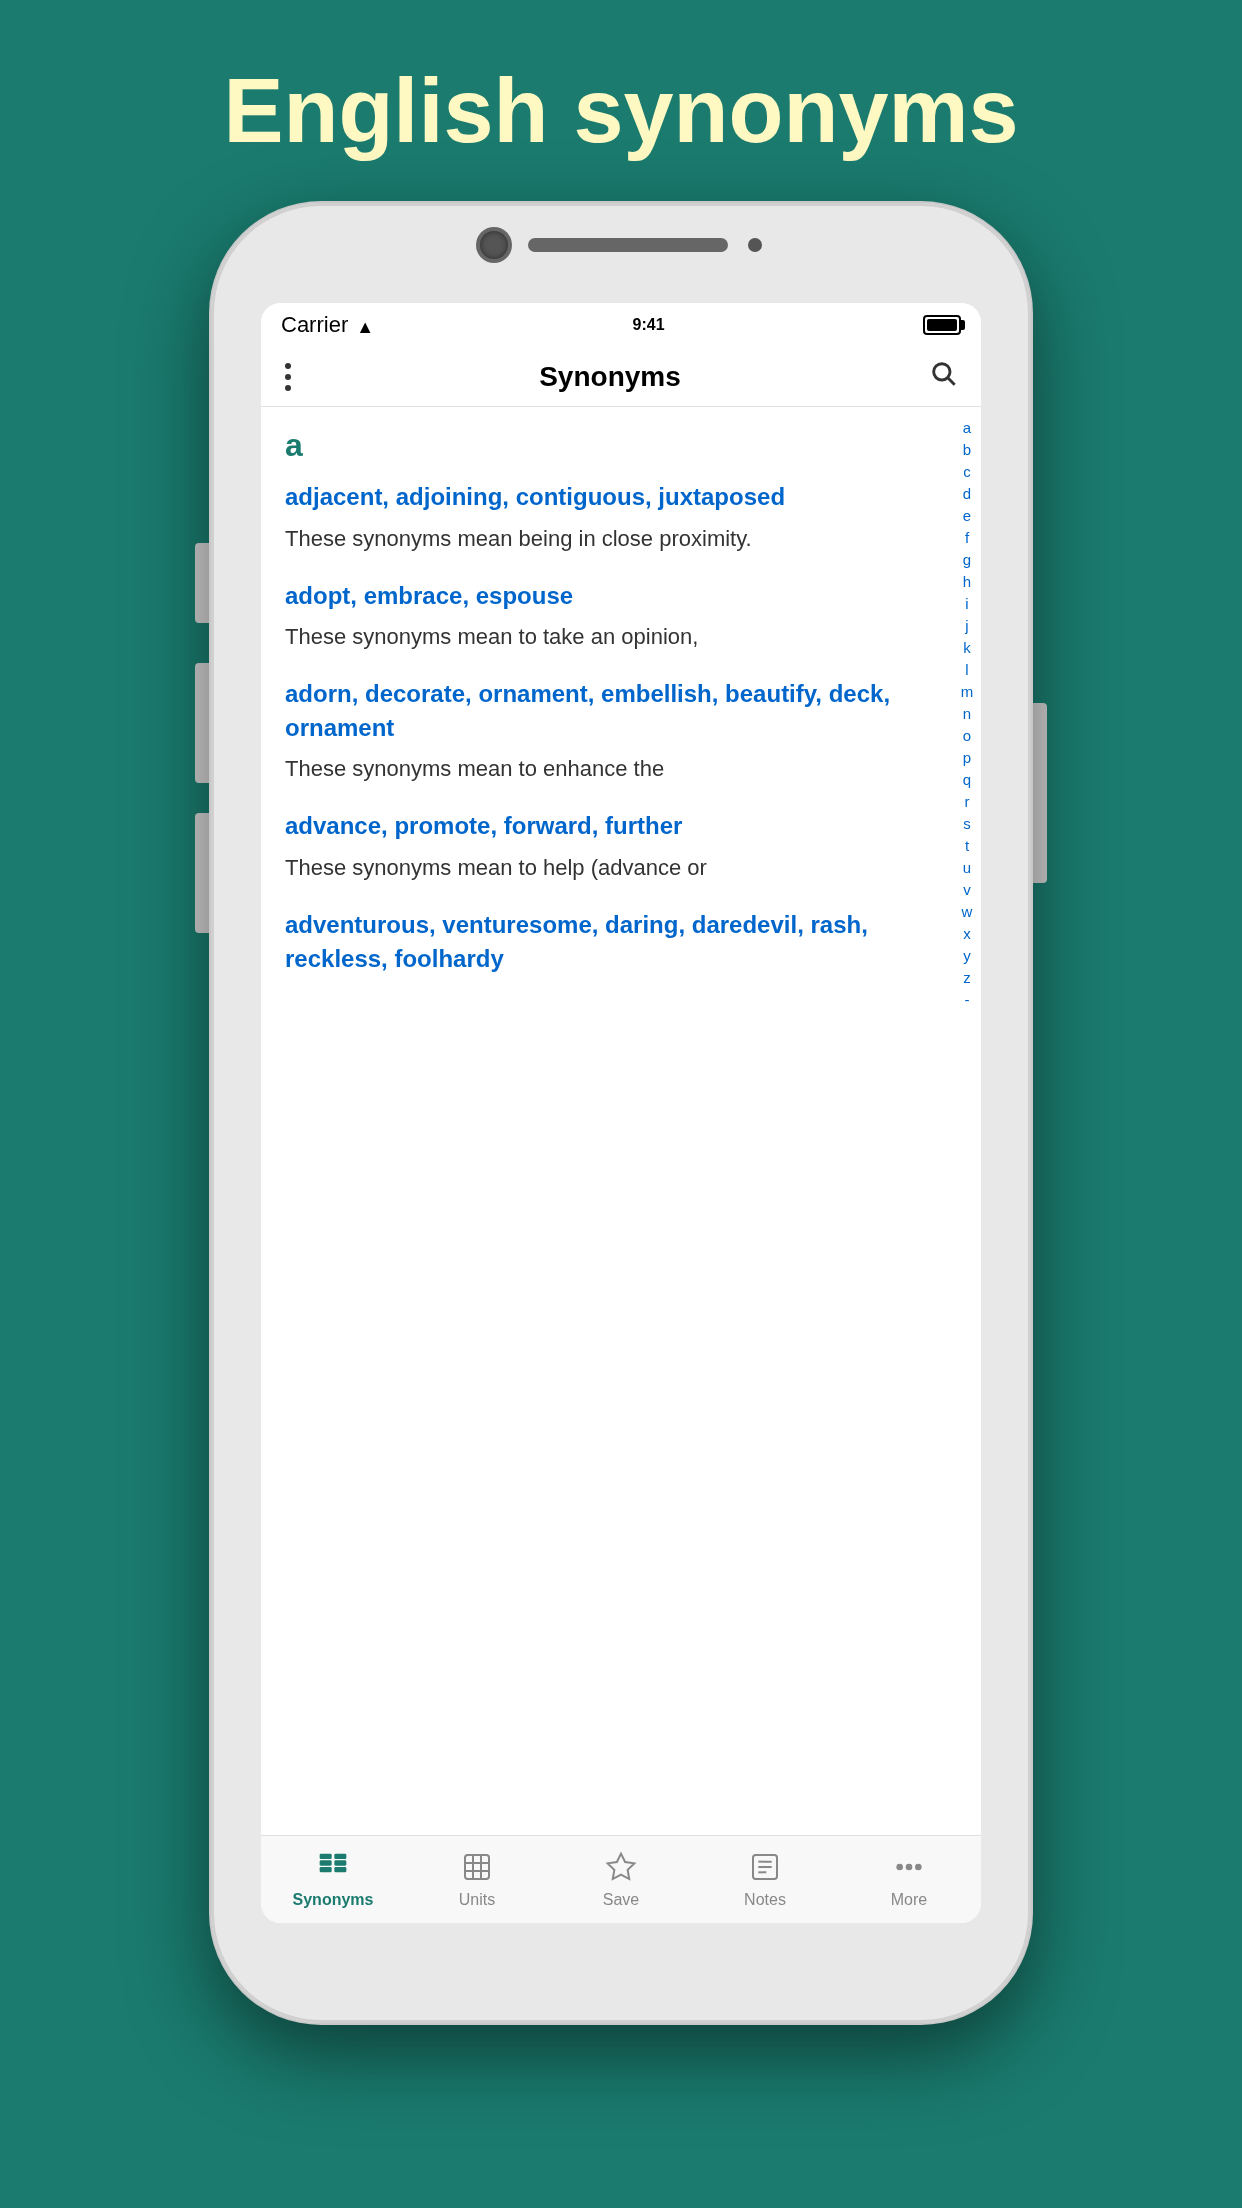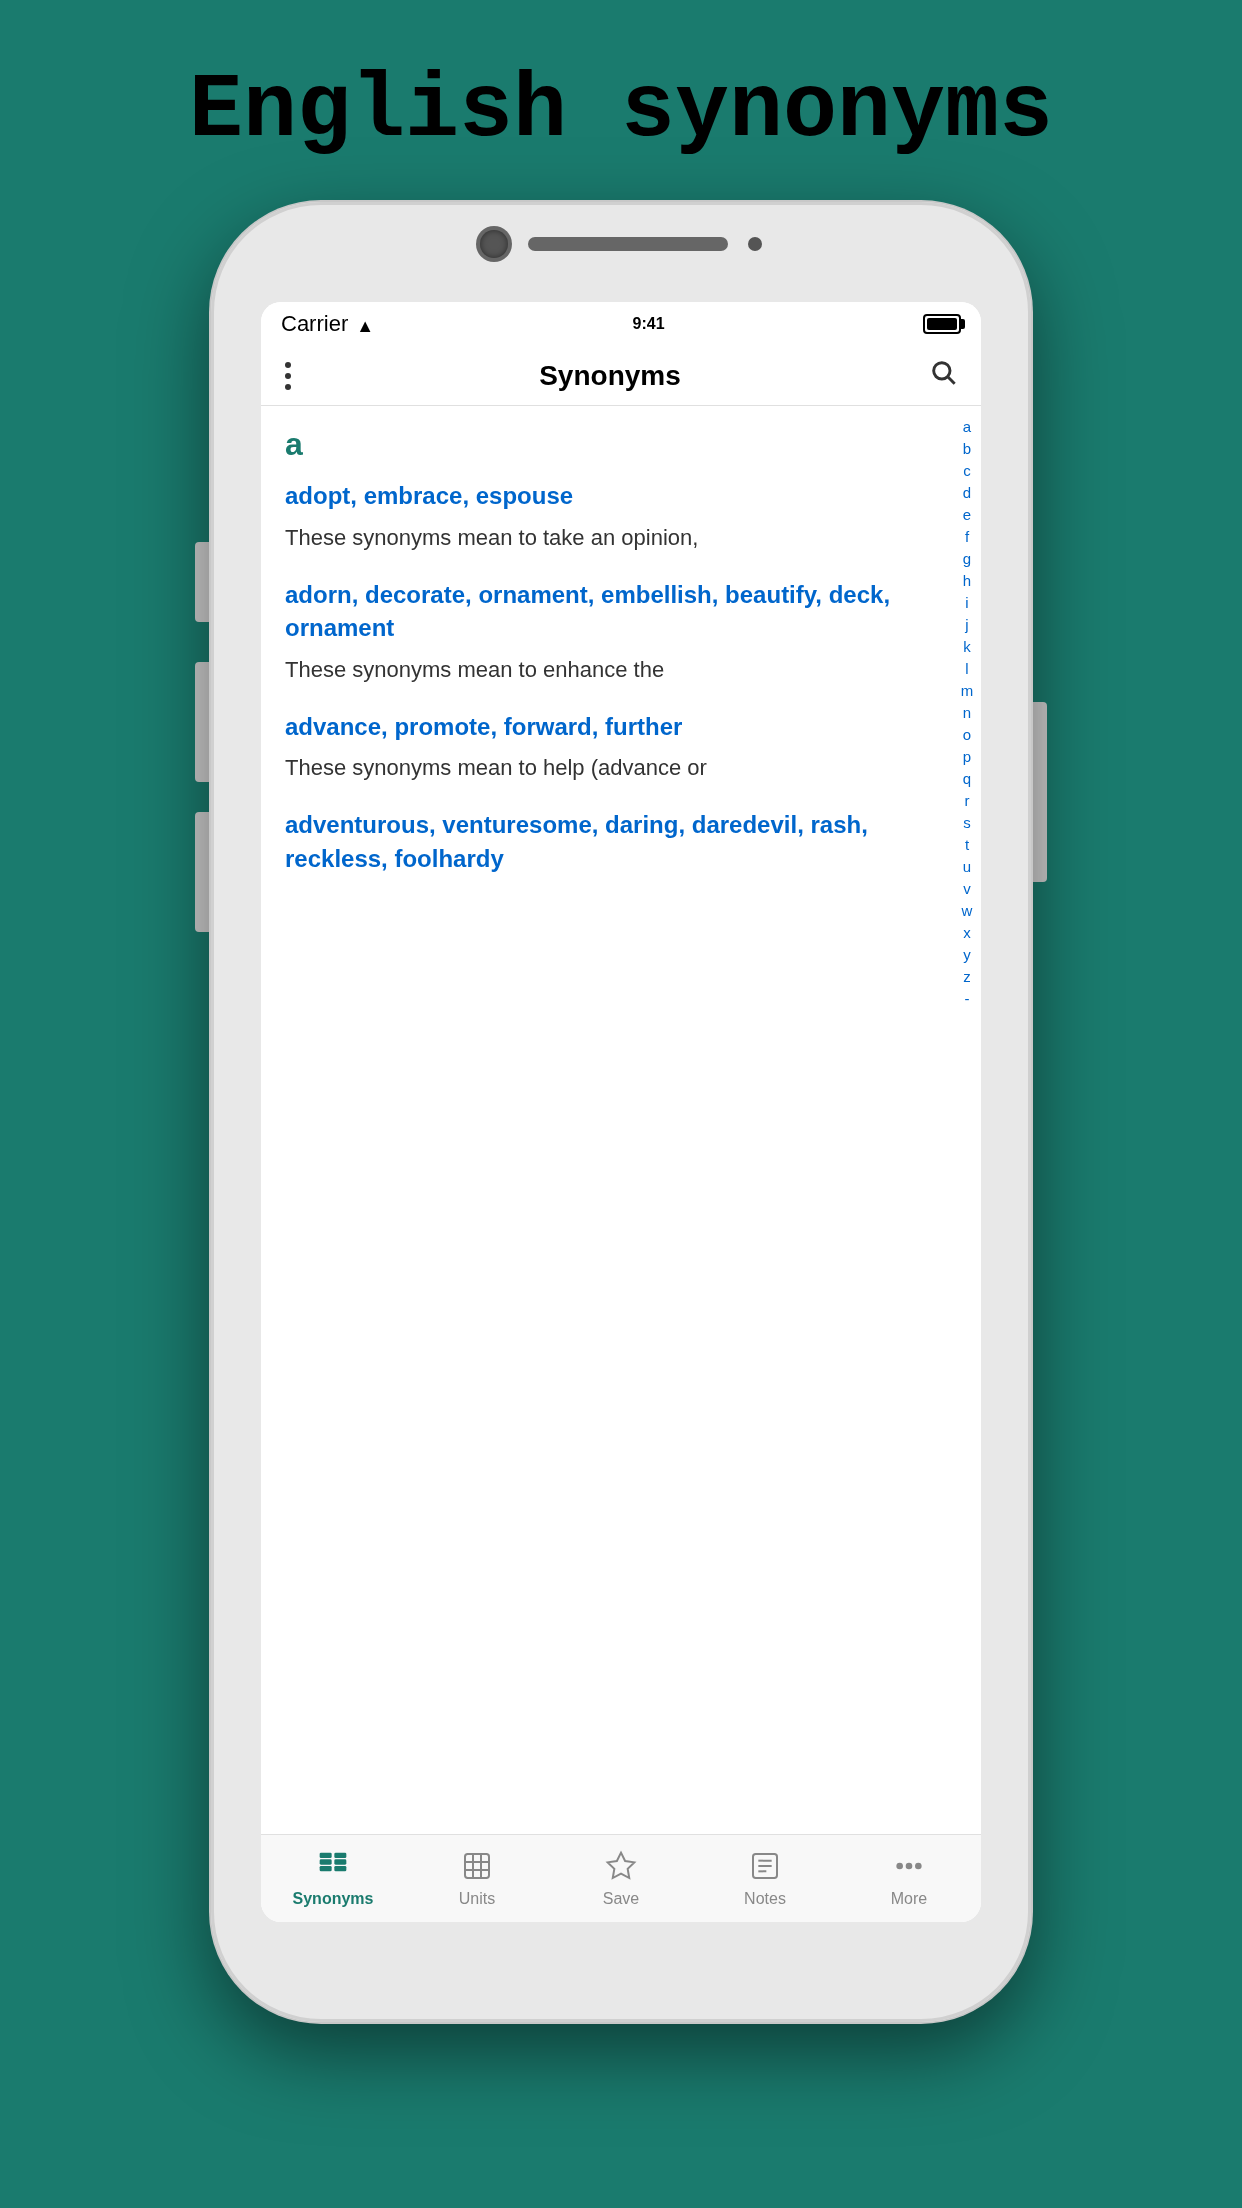--- a/index.html
+++ b/index.html
@@ -9,29 +9,28 @@
       height: 2208px;
       background-color: #1a7b6e;
       display: flex;
       flex-direction: column;
       align-items: center;
       font-family: -apple-system, 'Helvetica Neue', Arial, sans-serif;
       overflow: hidden;
     }
 
     .page-title {
-      color: #000000;
+      color: #fef9c3;
       font-size: 90px;
       font-weight: 800;
       margin-top: 60px;
       margin-bottom: 40px;
       text-align: center;
       width: 100%;
       padding: 0 80px;
-      font-family: Liberation Mono, monospace;
     }
 
     .phone-wrapper {
       position: relative;
       width: 820px;
       height: 1820px;
     }
 
     
     .phone-shell {
@@ -347,20 +346,24 @@
             <line x1="16.5" y1="16.5" x2="22" y2="22"></line>
           </svg>
         </div>
       </div>
 
       <div class="content-area">
 
         <div class="scroll-content">
           <div class="section-letter">a</div>
 
+          <div class="synonym-entry">
+            <div class="synonym-words">adjacent, adjoining, contiguous, juxtaposed</div>
+            <div class="synonym-desc">These synonyms mean being in close proximity.</div>
+          </div>
 
 
           <div class="synonym-entry">
             <div class="synonym-words">adopt, embrace, espouse</div>
             <div class="synonym-desc">These synonyms mean to take an opinion,</div>
           </div>
 
           <div class="synonym-entry">
             <div class="synonym-words">adorn, decorate, ornament, embellish, beautify, deck, ornament</div>
             <div class="synonym-desc">These synonyms mean to enhance the</div>

